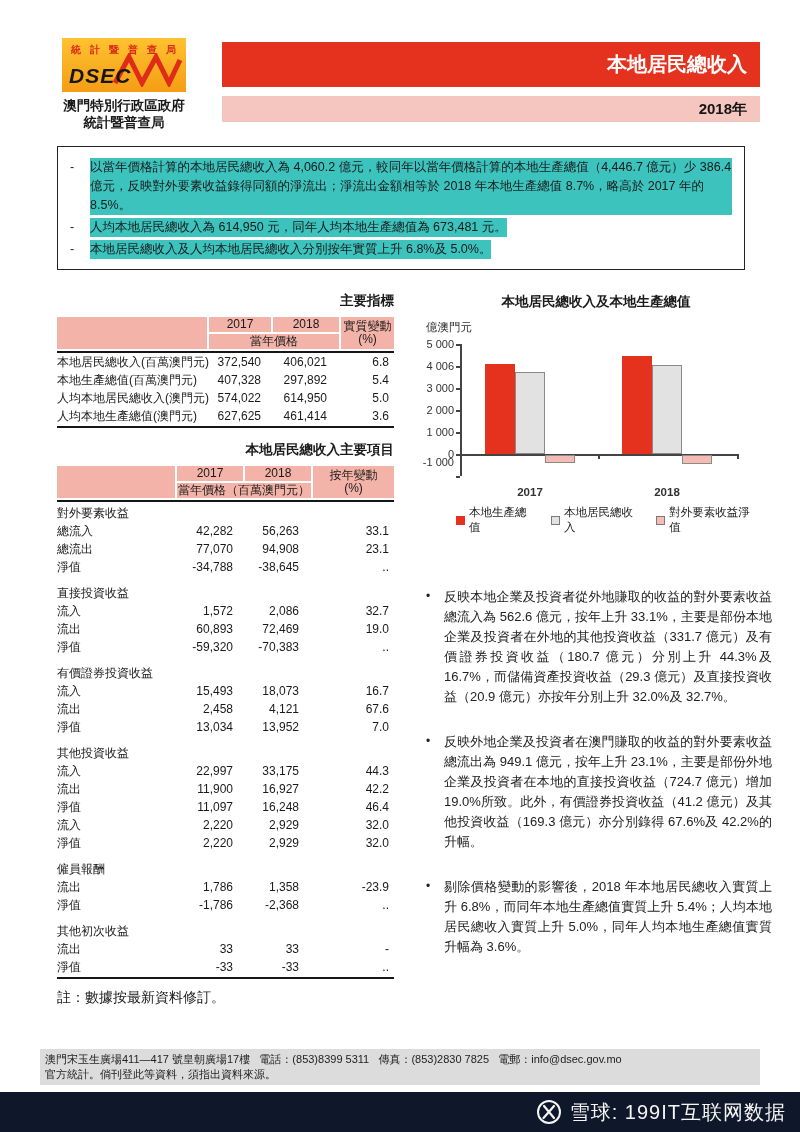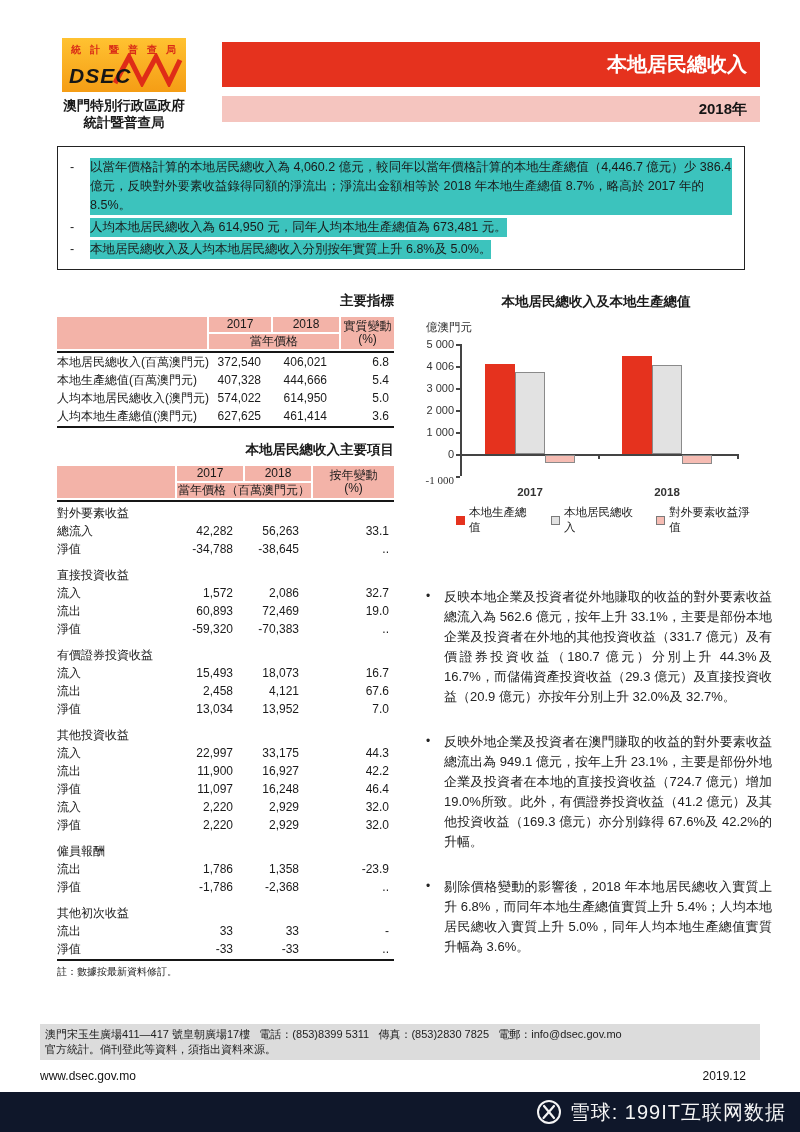--- a/index.html
+++ b/index.html
@@ -40,21 +40,21 @@
   .th{background:#f3b3a8;font-size:12px;display:flex;align-items:center;justify-content:center;
       line-height:13px;text-align:center;flex-direction:column;}
   .hline{height:2px;background:#161616;margin-top:2px;}
   .hline.end{margin-top:1px;}
   .tr{display:grid;height:18px;align-items:center;font-size:12px;}
   .cell{white-space:nowrap;}
   .num{text-align:right;padding-right:8px;}
   .num.chg{padding-right:5px;}
   .sec-row{height:18px;margin-top:8px;font-size:12px;display:flex;align-items:center;white-space:nowrap;}
   .sec-row.first{margin-top:2px;}
-  .note{font-size:10px;margin-top:4px;}
+  .note{font-size:14px;margin-top:10px;}
   .t2wrap{margin-top:13px;}
   
   .chart-title{text-align:center;font-size:13.5px;font-weight:bold;margin-top:1px;}
   .chart-box{position:relative;height:178px;margin-top:9px;}
   .unit{position:absolute;left:6px;top:0;font-size:11.5px;color:#333;}
   .ylab{position:absolute;left:0;width:34px;text-align:right;font-size:11px;color:#333;}
   .tick{position:absolute;background:#444;}
   .bar{position:absolute;box-sizing:border-box;}
   .xlab{position:absolute;width:60px;text-align:center;font-size:11.5px;font-weight:bold;color:#333;}
   .legend{display:flex;margin-top:7px;padding-left:36px;font-size:11.5px;align-items:center;}
@@ -133,21 +133,21 @@
         <div id="t1body">
             <div class="tr g1">
               <div class="cell">本地居民總收入(百萬澳門元)</div>
               <div class="cell num">372,540</div>
               <div class="cell num">406,021</div>
               <div class="cell num chg">6.8</div>
             </div>
             <div class="tr g1">
               <div class="cell">本地生產總值(百萬澳門元)</div>
               <div class="cell num">407,328</div>
-              <div class="cell num">444,666</div>
+              <div class="cell num">297,892</div>
               <div class="cell num chg">5.4</div>
             </div>
             <div class="tr g1">
               <div class="cell">人均本地居民總收入(澳門元)</div>
               <div class="cell num">574,022</div>
               <div class="cell num">614,950</div>
               <div class="cell num chg">5.0</div>
             </div>
             <div class="tr g1">
               <div class="cell">人均本地生產總值(澳門元)</div>
@@ -172,20 +172,26 @@
               <div class="th" style="grid-area: 2 / 2 / auto / 4;">當年價格（百萬澳門元）</div>
             </div>
           <div class="hline"></div>
           <div id="t2body">
               <div class="sec-row first">對外要素收益</div>
               <div class="tr g2">
                 <div class="cell">總流入</div>
                 <div class="cell num">42,282</div>
                 <div class="cell num">56,263</div>
                 <div class="cell num chg">33.1</div>
+              </div>
+              <div class="tr g2">
+                <div class="cell">總流出</div>
+                <div class="cell num">77,070</div>
+                <div class="cell num">94,908</div>
+                <div class="cell num chg">23.1</div>
               </div>
               <div class="tr g2">
                 <div class="cell">淨值</div>
                 <div class="cell num">-34,788</div>
                 <div class="cell num">-38,645</div>
                 <div class="cell num chg">..</div>
               </div>
               <div class="sec-row">直接投資收益</div>
               <div class="tr g2">
                 <div class="cell">流入</div>
@@ -297,21 +303,21 @@
           <div class="ylab" style="top: 40px;">4 006</div>
           <div class="tick" style="left: 36px; width: 4px; height: 1.5px; top: 46px;"></div>
           <div class="ylab" style="top: 62px;">3 000</div>
           <div class="tick" style="left: 36px; width: 4px; height: 1.5px; top: 68px;"></div>
           <div class="ylab" style="top: 84px;">2 000</div>
           <div class="tick" style="left: 36px; width: 4px; height: 1.5px; top: 90px;"></div>
           <div class="ylab" style="top: 106px;">1 000</div>
           <div class="tick" style="left: 36px; width: 4px; height: 1.5px; top: 112px;"></div>
           <div class="ylab" style="top: 128px;">0</div>
           <div class="tick" style="left: 36px; width: 4px; height: 1.5px; top: 134px;"></div>
-          <div class="ylab" style="top: 154px; font-family: Liberation Serif, serif;">-1 000</div>
+          <div class="ylab" style="top: 136px;">-1 000</div>
           <div class="tick" style="left: 36px; width: 4px; height: 1.5px; top: 156px;"></div>
           <div class="tick" style="left: 40px; top: 24px; width: 1.5px; height: 132px;"></div>
           <div class="tick" style="left: 40px; top: 134px; width: 277px; height: 1.5px;"></div>
           <div class="tick" style="left: 40px; top: 134px; width: 1.5px; height: 5px;"></div>
           <div class="tick" style="left: 178px; top: 134px; width: 1.5px; height: 5px;"></div>
           <div class="tick" style="left: 317px; top: 134px; width: 1.5px; height: 5px;"></div>
           <div class="bar" style="left: 65px; width: 30px; height: 90px; top: 44px; background: rgb(229, 50, 30); border: 1px solid rgb(229, 50, 30);"></div>
           <div class="bar" style="left: 95px; width: 30px; height: 82px; top: 52px; background: rgb(226, 226, 226); border: 1px solid rgb(138, 138, 138);"></div>
           <div class="bar" style="left: 125px; width: 30px; height: 8px; top: 135px; background: rgb(246, 188, 179); border: 1px solid rgb(138, 138, 138);"></div>
           <div class="xlab" style="left: 80px; top: 166px;">2017</div>

